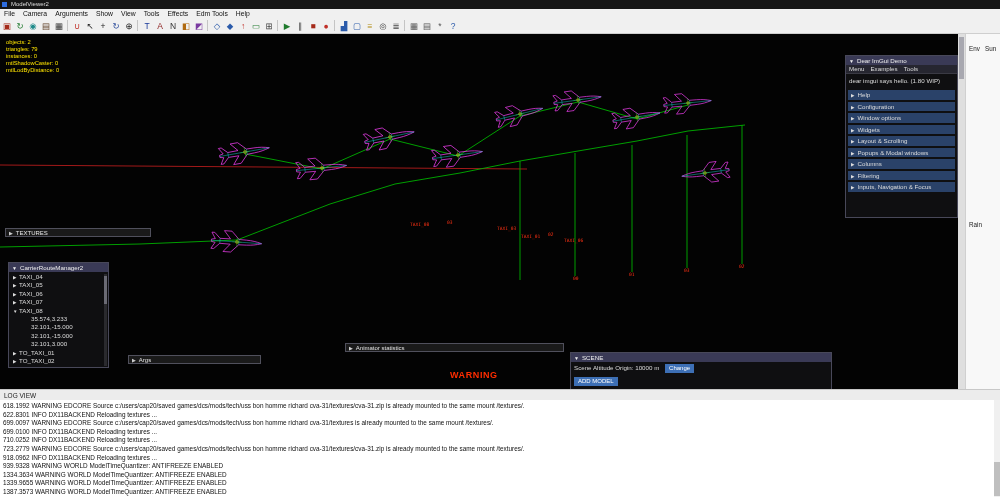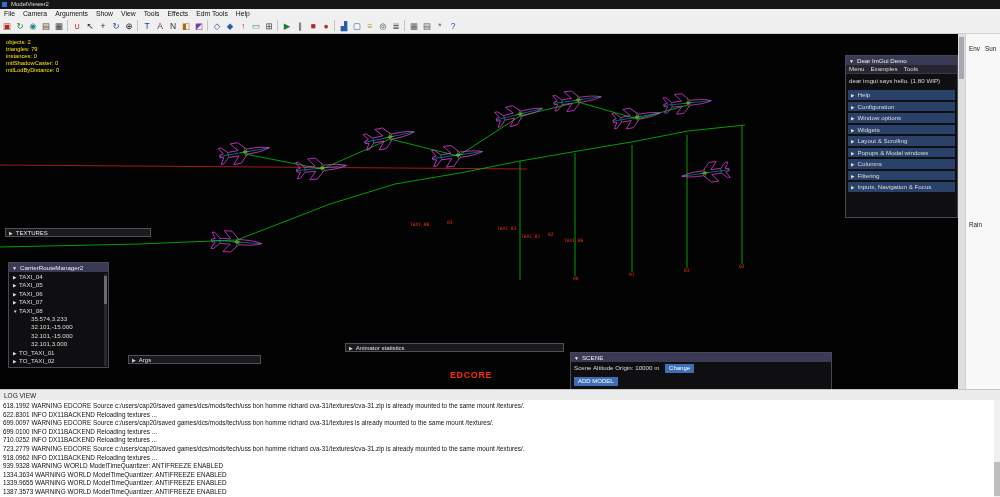--- a/index.html
+++ b/index.html
@@ -154,21 +154,21 @@
     <div class="collapsed-bar" id="textures-bar">
       <span class="arrow">▶</span><span>TEXTURES</span>
     </div>
     <div class="collapsed-bar" id="args-bar">
       <span class="arrow">▶</span><span>Args</span>
     </div>
     <div class="collapsed-bar" id="animator-bar">
       <span class="arrow">▶</span><span>Animator statistics</span>
     </div>
 
-    <div class="normals-label">EDCORE</div>
+    <div class="normals-label">WARNING</div>
 
     <div class="imgui-window" id="route-window">
       <div class="imgui-title">
         <span class="arrow">▼</span><span>CarrierRouteManager2</span>
       </div>
       <div class="route-rows" id="route-rows">
           <div class="route-row"><span class="arrow">▶</span><span>TAXI_04</span></div>
           <div class="route-row"><span class="arrow">▶</span><span>TAXI_05</span></div>
           <div class="route-row"><span class="arrow">▶</span><span>TAXI_06</span></div>
           <div class="route-row"><span class="arrow">▶</span><span>TAXI_07</span></div>

